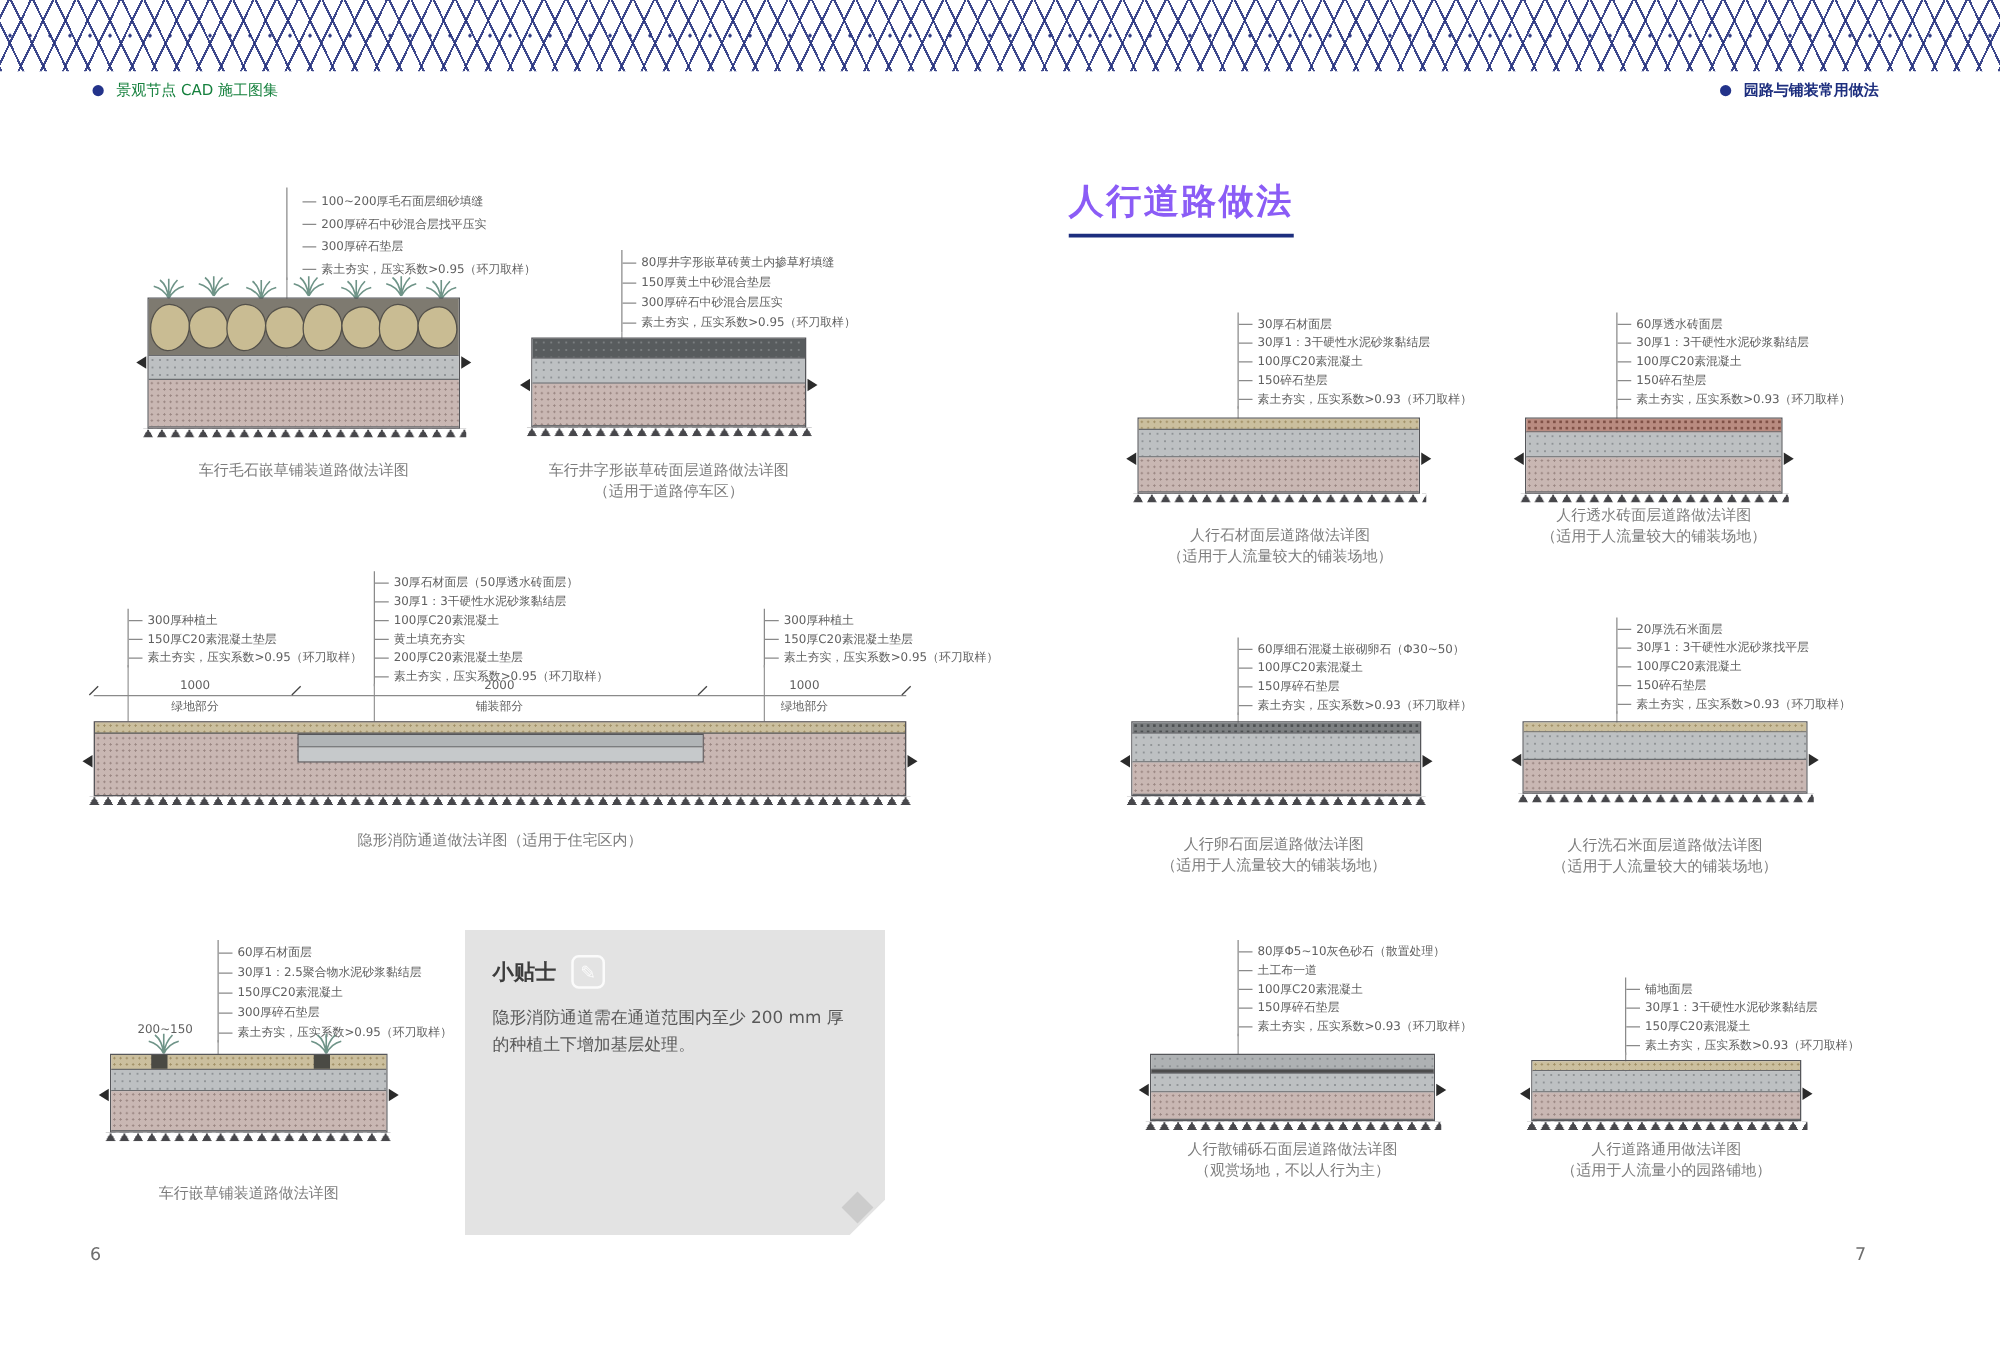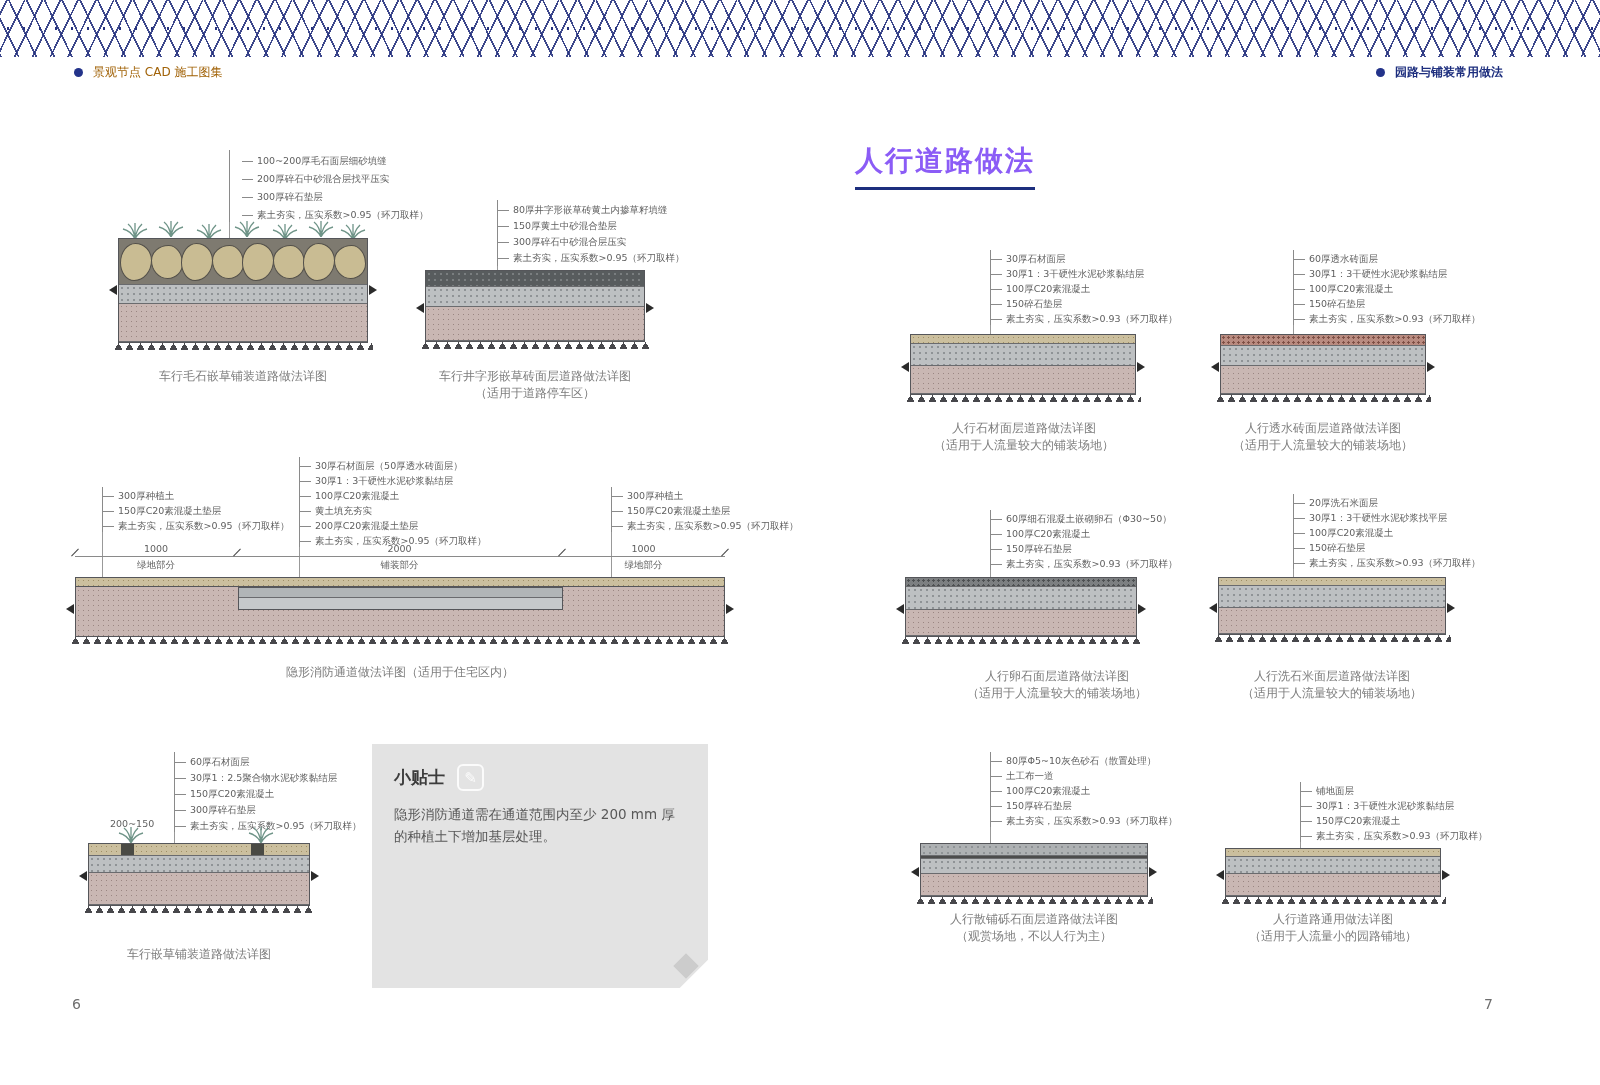--- a/index.html
+++ b/index.html
@@ -12,21 +12,21 @@
     background-image:
       repeating-linear-gradient(64deg,  rgba(39,51,127,.9) 0 1.7px, transparent 1.7px 16px),
       repeating-linear-gradient(-64deg, rgba(39,51,127,.9) 0 1.7px, transparent 1.7px 16px),
       radial-gradient(circle, #27337f 1.2px, transparent 1.4px);
     background-size:auto,auto,16px 57px;
   }
 
   
   .hdr { position:absolute; top:64px; display:flex; align-items:center; gap:10px; font-size:12px; }
   .bullet { width:9px; height:9px; border-radius:50%; background:#23338a; flex:none; }
-  .hdr-left { left:74px; color:#a16207; }
+  .hdr-left { left:74px; color:#15803d; }
   .hdr-right { left:1376px; color:#1d2e7e; font-weight:bold; }
 
   
   .big-title { position:absolute; left:855px; top:142px; font-family:"Liberation Serif","DejaVu Serif",serif;
     font-size:28px; font-weight:bold; color:#8b5cf6; letter-spacing:2px;
     border-bottom:3px solid #1d2e7e; padding-bottom:7px; }
 
   
   .callouts { position:absolute; border-left:1px solid #8a8a8a; padding-top:2px; font-size:9.5px; color:#5f5f5f; }
   .co { display:flex; align-items:center; white-space:nowrap; height:15px; }
@@ -422,21 +422,21 @@
     <div class="section" style="left:1220px; top:334px; width:206px;">
       <div class="sec-body">
         <div class="layer tex-red" style="height:11px;"></div>
         <div class="layer tex-gray" style="height:20px;"></div>
         <div class="layer tex-pink" style="height:28px;"></div>
         <span class="ar-l"></span>
         <span class="ar-r"></span>
       </div>
       <div class="hatch"></div>
     </div>
-    <div class="cap" style="left:1203px; top:420px; width:240px;text-align:center;">
+    <div class="cap" style="left:1203px; top:404px; width:240px;text-align:center;">
       <div>人行透水砖面层道路做法详图</div>
       <div>（适用于人流量较大的铺装场地）</div>
     </div>
 
     <div class="callouts" style="left:990px; top:510px;">
         <div class="co">
           <span class="dash"></span>
           <span>60厚细石混凝土嵌砌卵石（Φ30~50）</span>
         </div>
         <div class="co">
@@ -456,21 +456,21 @@
     <div class="section" style="left:905px; top:577px; width:232px;">
       <div class="sec-body">
         <div class="layer tex-pebble" style="height:9px;"></div>
         <div class="layer tex-gray" style="height:23px;"></div>
         <div class="layer tex-pink" style="height:26px;"></div>
         <span class="ar-l"></span>
         <span class="ar-r"></span>
       </div>
       <div class="hatch"></div>
     </div>
-    <div class="cap" style="left:937px; top:668px; width:240px;">
+    <div class="cap" style="left:899px; top:668px; width:240px;font-family:Liberation Mono, monospace;">
       <div>人行卵石面层道路做法详图</div>
       <div>（适用于人流量较大的铺装场地）</div>
     </div>
 
     <div class="callouts" style="left:1293px; top:494px;">
         <div class="co">
           <span class="dash"></span>
           <span>20厚洗石米面层</span>
         </div>
         <div class="co">

